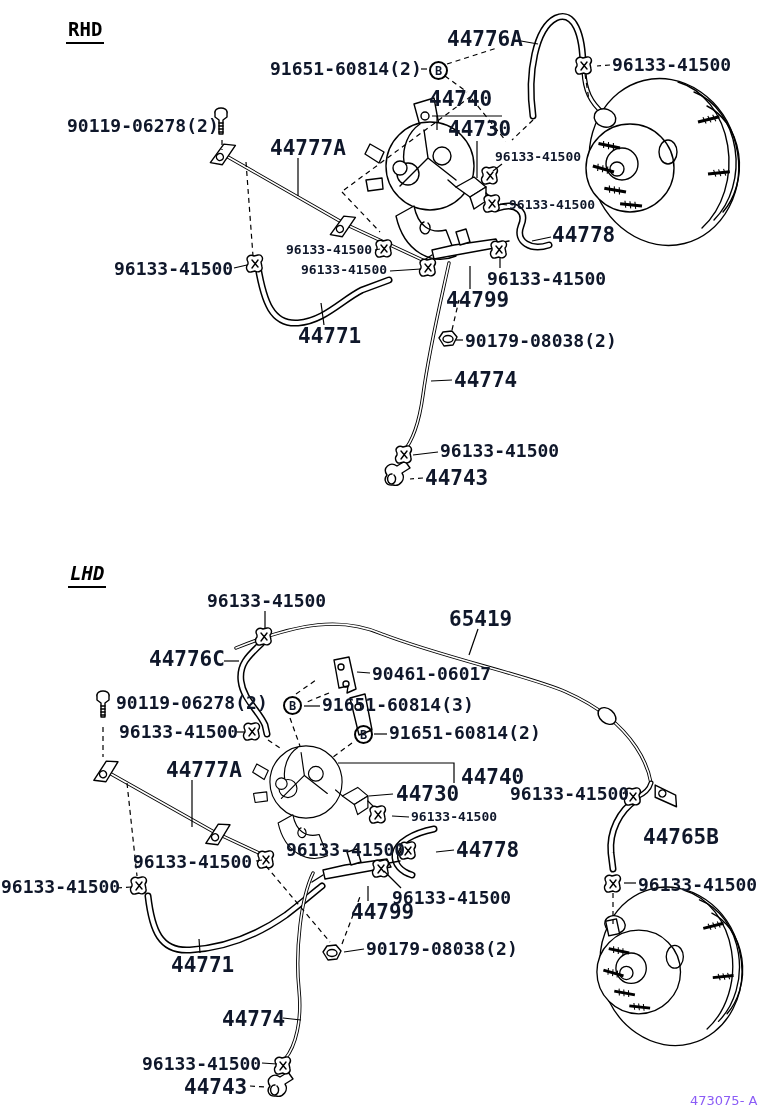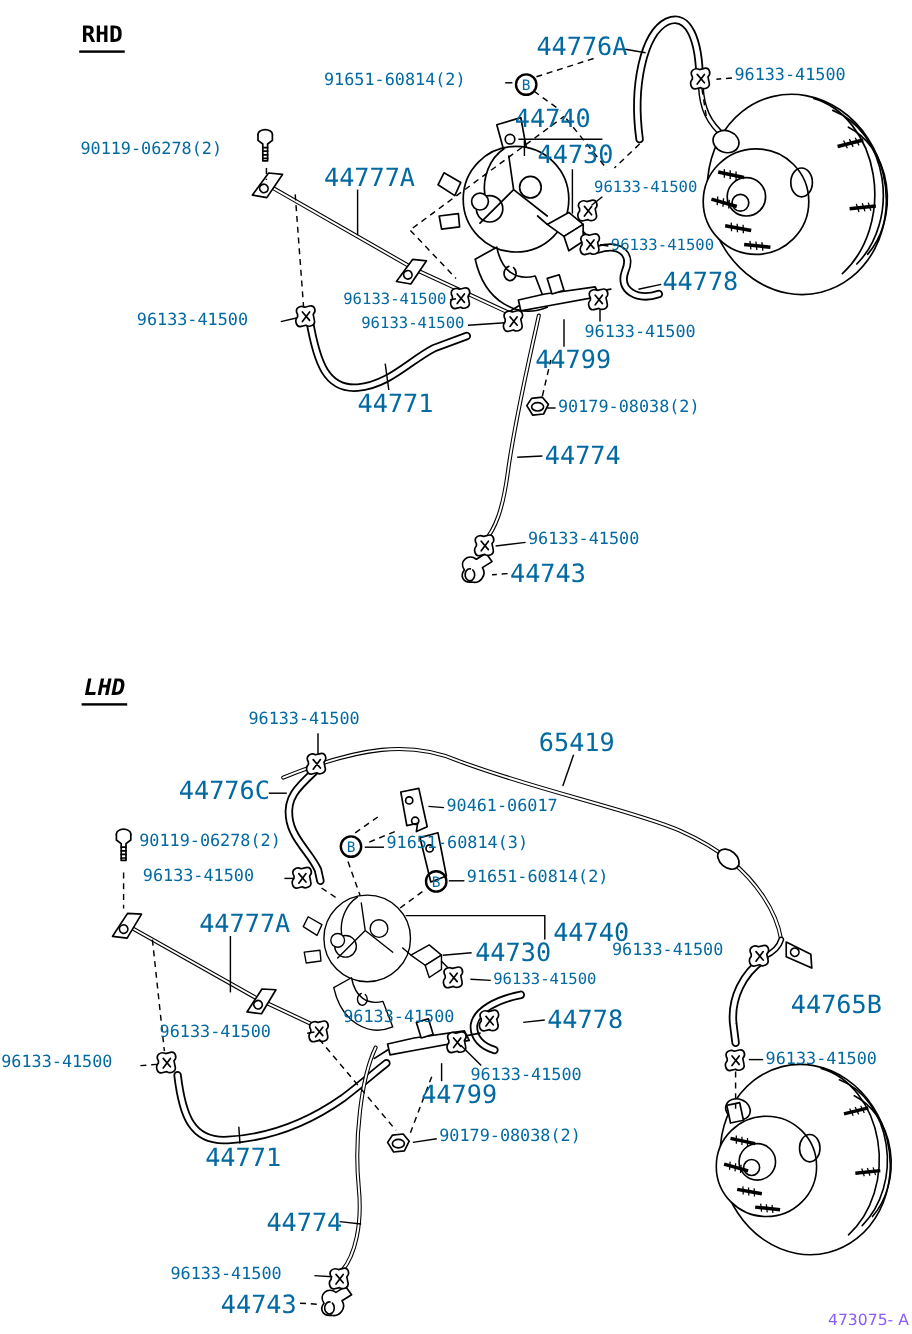--- a/index.html
+++ b/index.html
@@ -9,23 +9,23 @@
   svg .s{stroke:#000;fill:none;stroke-width:1.4;stroke-linecap:round;stroke-linejoin:round;}
   svg .f{stroke:#000;fill:#fff;stroke-width:1.4;stroke-linecap:round;stroke-linejoin:round;}
   svg .h1{stroke:#000;fill:none;stroke-width:7;stroke-linecap:round;}
   svg .h2{stroke:#fff;fill:none;stroke-width:4;stroke-linecap:round;}
   svg .q1{stroke:#000;fill:none;stroke-width:5;stroke-linecap:round;}
   svg .q2{stroke:#fff;fill:none;stroke-width:2.6;stroke-linecap:round;}
   svg .p1{stroke:#000;fill:none;stroke-width:3.4;stroke-linecap:round;stroke-linejoin:round;}
   svg .p2{stroke:#fff;fill:none;stroke-width:1.6;stroke-linecap:round;stroke-linejoin:round;}
   svg .ld{stroke:#000;fill:none;stroke-width:1.2;}
   svg .dd{stroke:#000;fill:none;stroke-width:1.2;stroke-dasharray:5 4;}
-  .lbl{position:absolute;font-weight:400;line-height:1;color:#0369a1;white-space:pre;}
+  .lbl{position:absolute;font-weight:700;line-height:1;color:#0f172a;white-space:pre;}
   .lg{font-size:21px;}
-  .md{font-size:14px;}
+  .md{font-size:18px;}
   .sm{font-size:13px;}
   .cb{width:19px;height:19px;border:2px solid #000;border-radius:50%;font-size:12px;
       display:flex;align-items:center;justify-content:center;box-sizing:border-box;}
   .ttl{position:absolute;font-size:19px;font-weight:700;color:#000;
        border-bottom:2px solid #000;padding:0 2px 3px 2px;line-height:1;}
   .foot{position:absolute;font-size:13px;font-weight:400;color:#8b5cf6;
         font-family:"DejaVu Sans","Liberation Sans",sans-serif;}
 </style>
 </head>
 <body>
@@ -287,21 +287,21 @@
       <div class="lbl md" style="left: 322px; top: 696px;">91651-60814(3)</div>
       <div class="lbl md" style="left: 116px; top: 694px;">90119-06278(2)</div>
       <div class="lbl cb" style="left: 354px; top: 725px;">B</div>
       <div class="lbl md" style="left: 389px; top: 724px;">91651-60814(2)</div>
       <div class="lbl md" style="left: 119px; top: 723px;">96133-41500</div>
       <div class="lbl lg" style="left: 166px; top: 760px;">44777A</div>
       <div class="lbl lg" style="left: 461px; top: 767px;">44740</div>
       <div class="lbl md" style="left: 510px; top: 785px;">96133-41500</div>
       <div class="lbl lg" style="left: 396px; top: 784px;">44730</div>
       <div class="lbl sm" style="left: 411px; top: 810px;">96133-41500</div>
-      <div class="lbl lg" style="left: 659px; top: 827px;">44765B</div>
+      <div class="lbl lg" style="left: 643px; top: 827px;">44765B</div>
       <div class="lbl lg" style="left: 456px; top: 840px;">44778</div>
       <div class="lbl md" style="left: 286px; top: 841px;">96133-41500</div>
       <div class="lbl md" style="left: 133px; top: 853px;">96133-41500</div>
       <div class="lbl md" style="left: 1px; top: 878px;">96133-41500</div>
       <div class="lbl md" style="left: 638px; top: 876px;">96133-41500</div>
       <div class="lbl md" style="left: 392px; top: 889px;">96133-41500</div>
       <div class="lbl lg" style="left: 351px; top: 902px;">44799</div>
       <div class="lbl md" style="left: 366px; top: 940px;">90179-08038(2)</div>
       <div class="lbl lg" style="left: 171px; top: 955px;">44771</div>
       <div class="lbl lg" style="left: 222px; top: 1009px;">44774</div>

